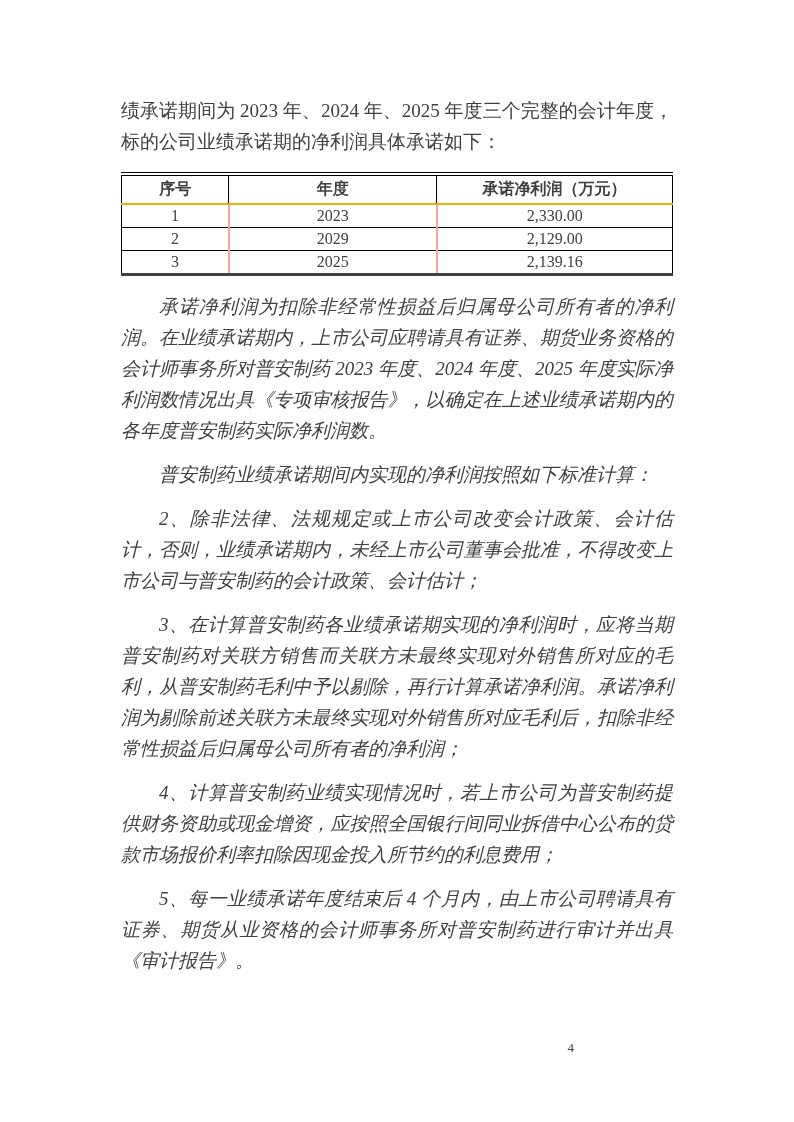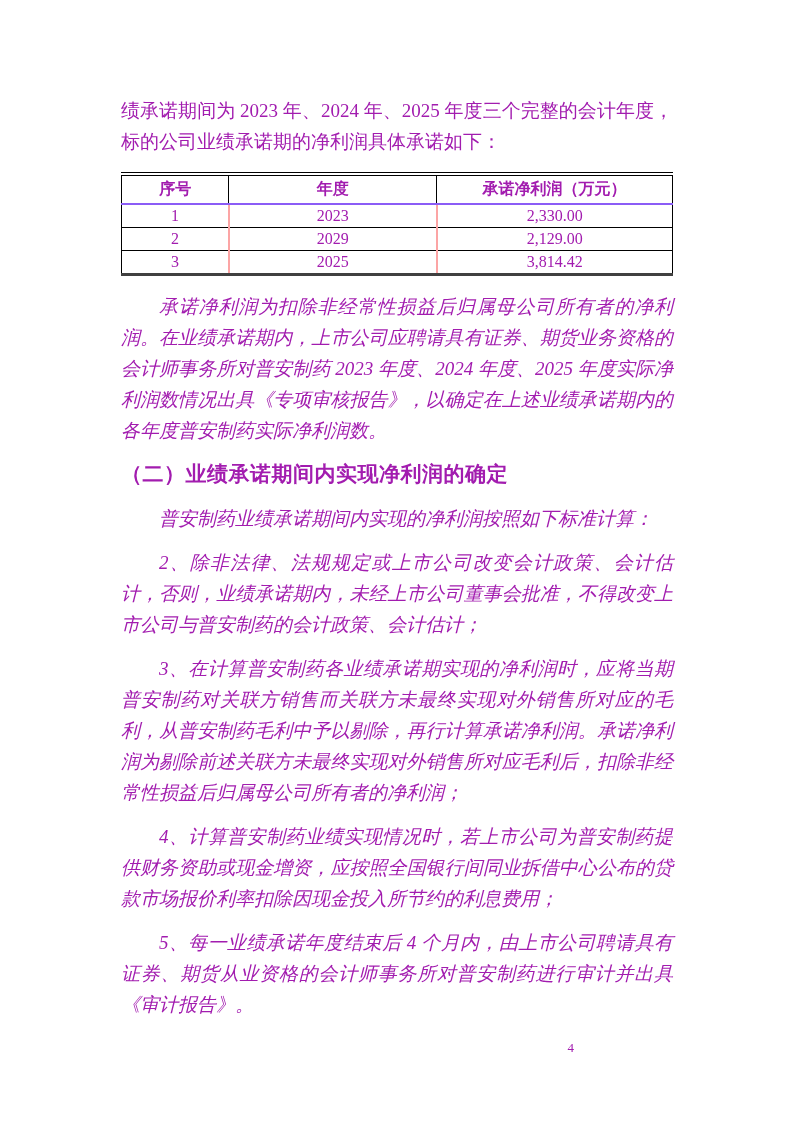--- a/index.html
+++ b/index.html
@@ -5,21 +5,21 @@
   html, body {
     margin: 0;
     padding: 0;
     background: #ffffff;
   }
   .page {
     position: relative;
     width: 694px;
     height: 1122px;
     background: #ffffff;
-    color: #a21caf;
+    color: #404040;
     font-family: "Liberation Serif", "DejaVu Serif", serif;
     overflow: hidden;
     box-sizing: border-box;
   }
   .content {
     position: absolute;
     left: 121px;
     top: 0;
     width: 552px;
     padding-top: 95px;
@@ -49,21 +49,21 @@
     border-left: 1px solid #000;
     border-right: 1px solid #000;
   }
   table.commit-table th {
     font-family: "Liberation Sans", "DejaVu Sans", sans-serif;
     font-weight: bold;
     font-size: 16px;
     text-align: center;
     padding: 3px 2px;
     border-left: 1px solid #000;
-    border-bottom: 2px solid #8b5cf6;
+    border-bottom: 2px solid #eab308;
   }
   table.commit-table th:first-child { border-left: none; }
   table.commit-table td {
     font-family: "Liberation Serif", "DejaVu Serif", serif;
     font-size: 16px;
     text-align: center;
     padding: 2px 2px;
     border-left: 2px solid #fca5a5;
     border-top: 1px solid #000;
   }
@@ -114,28 +114,27 @@
             <td>2,330.00</td>
           </tr>
           <tr>
             <td>2</td>
             <td>2029</td>
             <td>2,129.00</td>
           </tr>
           <tr>
             <td>3</td>
             <td>2025</td>
-            <td>3,814.42</td>
+            <td>2,139.16</td>
           </tr>
         </tbody>
     </table>
 
     <p class="body-text indent">承诺净利润为扣除非经常性损益后归属母公司所有者的净利润。在业绩承诺期内，上市公司应聘请具有证券、期货业务资格的会计师事务所对普安制药 2023 年度、2024 年度、2025 年度实际净利润数情况出具《专项审核报告》，以确定在上述业绩承诺期内的各年度普安制药实际净利润数。</p>
 
-    <h2 class="section-heading">（二）业绩承诺期间内实现净利润的确定</h2>
 
     <div id="section-paragraphs">
         <p class="body-text indent">普安制药业绩承诺期间内实现的净利润按照如下标准计算：</p>
         <p class="body-text indent">2、除非法律、法规规定或上市公司改变会计政策、会计估计，否则，业绩承诺期内，未经上市公司董事会批准，不得改变上市公司与普安制药的会计政策、会计估计；</p>
         <p class="body-text indent">3、在计算普安制药各业绩承诺期实现的净利润时，应将当期普安制药对关联方销售而关联方未最终实现对外销售所对应的毛利，从普安制药毛利中予以剔除，再行计算承诺净利润。承诺净利润为剔除前述关联方未最终实现对外销售所对应毛利后，扣除非经常性损益后归属母公司所有者的净利润；</p>
         <p class="body-text indent">4、计算普安制药业绩实现情况时，若上市公司为普安制药提供财务资助或现金增资，应按照全国银行间同业拆借中心公布的贷款市场报价利率扣除因现金投入所节约的利息费用；</p>
         <p class="body-text indent">5、每一业绩承诺年度结束后 4 个月内，由上市公司聘请具有证券、期货从业资格的会计师事务所对普安制药进行审计并出具《审计报告》。</p>
       </div>
 
   </div>

